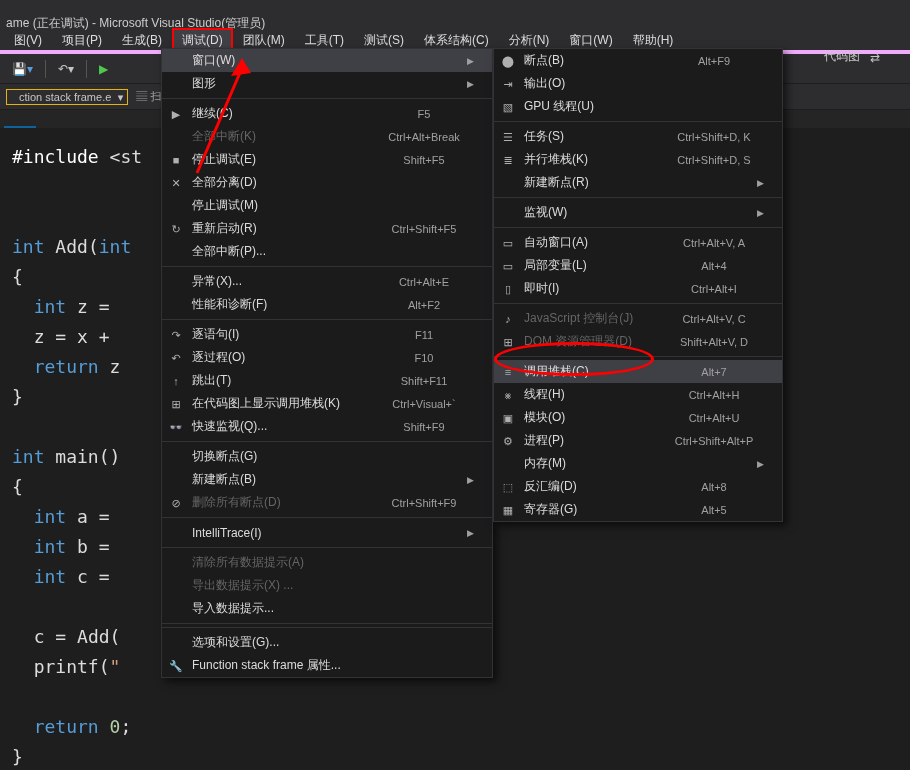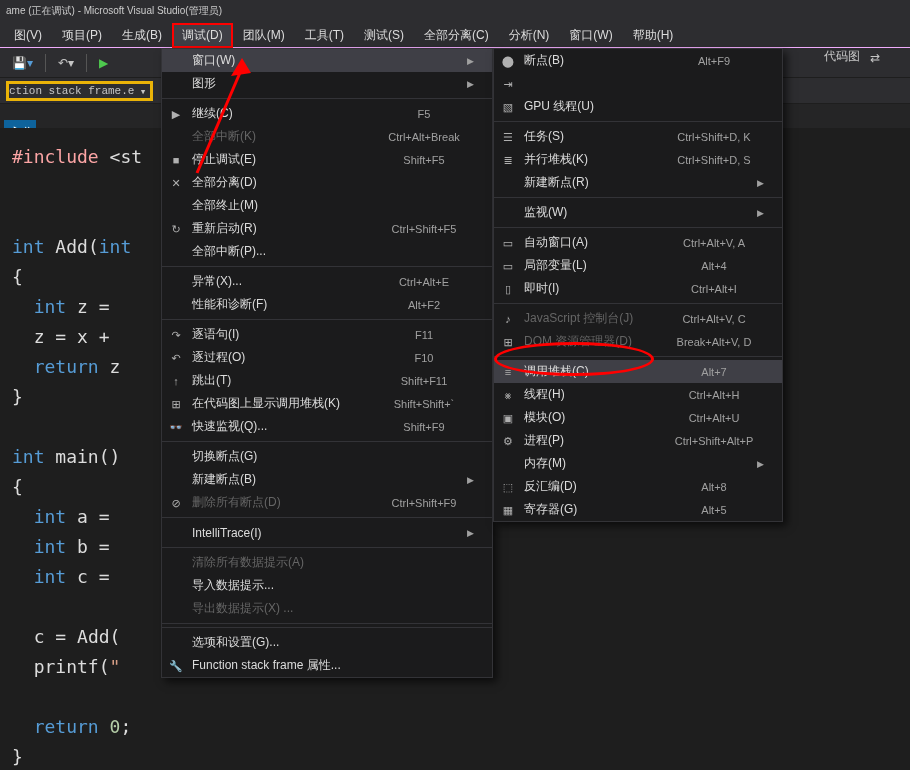--- a/index.html
+++ b/index.html
@@ -11,31 +11,31 @@
     width: 910px;
     height: 770px;
     overflow: hidden;
     position: relative;
   }
 
   .titlebar {
     height: 24px;
     background: #2d2d30;
     color: #cccccc;
-    padding: 4px 6px;
-    font-size: 10px;
+    padding: 15px 6px;
+    font-size: 12px;
   }
 
   .menubar {
     height: 24px;
     background: #2d2d30;
     display: flex;
     align-items: center;
     padding: 0 4px;
-    border-bottom: 1px solid #f0abfc;
+    border-bottom: 4px solid #f0abfc;
   }
   .menubar .mitem {
     padding: 4px 10px;
     color: #dcdcdc;
     cursor: pointer;
   }
   .menubar .mitem.highlight {
     border: 2px solid #ff0000;
     padding: 2px 8px;
     background: #3f3f46;
@@ -60,26 +60,25 @@
     height: 26px;
     background: #2d2d30;
     display: flex;
     align-items: center;
     padding: 0 6px;
     border-bottom: 1px solid #1e1e1e;
     font-size: 11px;
     color: #a0a0a0;
   }
   .toolbar2 .combo {
-    border:3px solid #eab308;
-    padding:1px 16px 1px 0;
+    border:1px solid #eab308;
+    padding:1px 16px 1px 12px;
     margin-right:8px;
     position:relative;
     color:#c5c5c5;
-    font-family:Liberation Mono, monospace;
   }
   .toolbar2 .combo::after {content:"▾"; position:absolute; right:4px;}
 
   .tabbar {
     height: 24px;
     background: #252526;
     display: flex;
     align-items: flex-end;
     padding-left: 4px;
   }
@@ -97,21 +96,21 @@
     font-family: Consolas, monospace;
     font-size: 18px;
     line-height: 30px;
     background: #1e1e1e;
     color: #dcdcdc;
     white-space: pre;
     position: absolute;
     top: 128px; left: 0; right: 0; bottom: 0;
   }
   .kw { color: #569cd6; }
-  .pre{ color: #fca5a5; }
+  .pre{ color: #ffffff; }
   .fn { color: #dcdcdc; }
   .num{ color: #b5cea8; }
   .str{ color: #d69d85; }
   .pun{ color: #dcdcdc; }
 
   
   .menu {
     position: absolute;
     background: #1b1b1c;
     border: 1px solid #333337;
@@ -196,21 +195,21 @@
 </div>
 
 <div class="menubar">
   <span class="mitem">图(V)</span>
   <span class="mitem">项目(P)</span>
   <span class="mitem">生成(B)</span>
   <span class="mitem highlight">调试(D)</span>
   <span class="mitem">团队(M)</span>
   <span class="mitem">工具(T)</span>
   <span class="mitem">测试(S)</span>
-  <span class="mitem">全部分离(C)</span>
+  <span class="mitem">体系结构(C)</span>
   <span class="mitem">分析(N)</span>
   <span class="mitem">窗口(W)</span>
   <span class="mitem">帮助(H)</span>
 </div>
 
 <div class="toolbar">
   <span class="tbtn" style="color:#569cd6;">💾▾</span>
   <span class="sep"></span>
   <span class="tbtn">↶▾</span>
   <span class="sep"></span>
@@ -283,21 +282,21 @@
     <div class="row">
       <span class="ico">■</span>
       <span class="label">停止调试(E)</span>
       <span class="sc">Shift+F5</span>
     </div>
     <div class="row">
       <span class="ico">✕</span>
       <span class="label">全部分离(D)</span>
     </div>
     <div class="row">
-      <span class="label">全部终止(M)</span>
+      <span class="label">停止调试(M)</span>
     </div>
     <div class="row">
       <span class="ico">↻</span>
       <span class="label">重新启动(R)</span>
       <span class="sc">Ctrl+Shift+F5</span>
     </div>
     <div class="row">
       <span class="label">全部中断(P)...</span>
     </div>
     <div class="sep"></div>
@@ -321,21 +320,21 @@
       <span class="sc">F10</span>
     </div>
     <div class="row">
       <span class="ico">↑</span>
       <span class="label">跳出(T)</span>
       <span class="sc">Shift+F11</span>
     </div>
     <div class="row">
       <span class="ico">⊞</span>
       <span class="label">在代码图上显示调用堆栈(K)</span>
-      <span class="sc">Shift+Shift+`</span>
+      <span class="sc">Ctrl+Visual+`</span>
     </div>
     <div class="row">
       <span class="ico">👓</span>
       <span class="label">快速监视(Q)...</span>
       <span class="sc">Shift+F9</span>
     </div>
     <div class="sep"></div>
     <div class="row">
       <span class="label">切换断点(G)</span>
     </div>
@@ -350,44 +349,45 @@
     </div>
     <div class="sep"></div>
     <div class="row">
       <span class="label">IntelliTrace(I)</span>
       <span class="arrow">▶</span>
     </div>
     <div class="sep"></div>
     <div class="row disabled">
       <span class="label">清除所有数据提示(A)</span>
     </div>
+    <div class="row disabled">
+      <span class="label">导出数据提示(X) ...</span>
+    </div>
     <div class="row">
       <span class="label">导入数据提示...</span>
-    </div>
-    <div class="row disabled">
-      <span class="label">导出数据提示(X) ...</span>
     </div>
     <div class="sep"></div>
     <div class="sep"></div>
     <div class="row">
       <span class="label">选项和设置(G)...</span>
     </div>
     <div class="row">
       <span class="ico">🔧</span>
       <span class="label">Function stack frame 属性...</span>
     </div>
   </div>
 <div id="menu2" class="menu">
     <div class="row">
       <span class="ico">⬤</span>
       <span class="label">断点(B)</span>
       <span class="sc">Alt+F9</span>
     </div>
     <div class="row">
       <span class="ico">⇥</span>
+      <span class="label">输出(O)</span>
     </div>
     <div class="row">
       <span class="ico">▧</span>
       <span class="label">GPU 线程(U)</span>
     </div>
     <div class="sep"></div>
     <div class="row">
       <span class="ico">☰</span>
       <span class="label">任务(S)</span>
       <span class="sc">Ctrl+Shift+D, K</span>
@@ -424,21 +424,21 @@
     </div>
     <div class="sep"></div>
     <div class="row disabled">
       <span class="ico">♪</span>
       <span class="label">JavaScript 控制台(J)</span>
       <span class="sc">Ctrl+Alt+V, C</span>
     </div>
     <div class="row disabled">
       <span class="ico">⊞</span>
       <span class="label">DOM 资源管理器(D)</span>
-      <span class="sc">Break+Alt+V, D</span>
+      <span class="sc">Shift+Alt+V, D</span>
     </div>
     <div class="sep"></div>
     <div class="row sel">
       <span class="ico">≡</span>
       <span class="label">调用堆栈(C)</span>
       <span class="sc">Alt+7</span>
     </div>
     <div class="row">
       <span class="ico">⨳</span>
       <span class="label">线程(H)</span>

